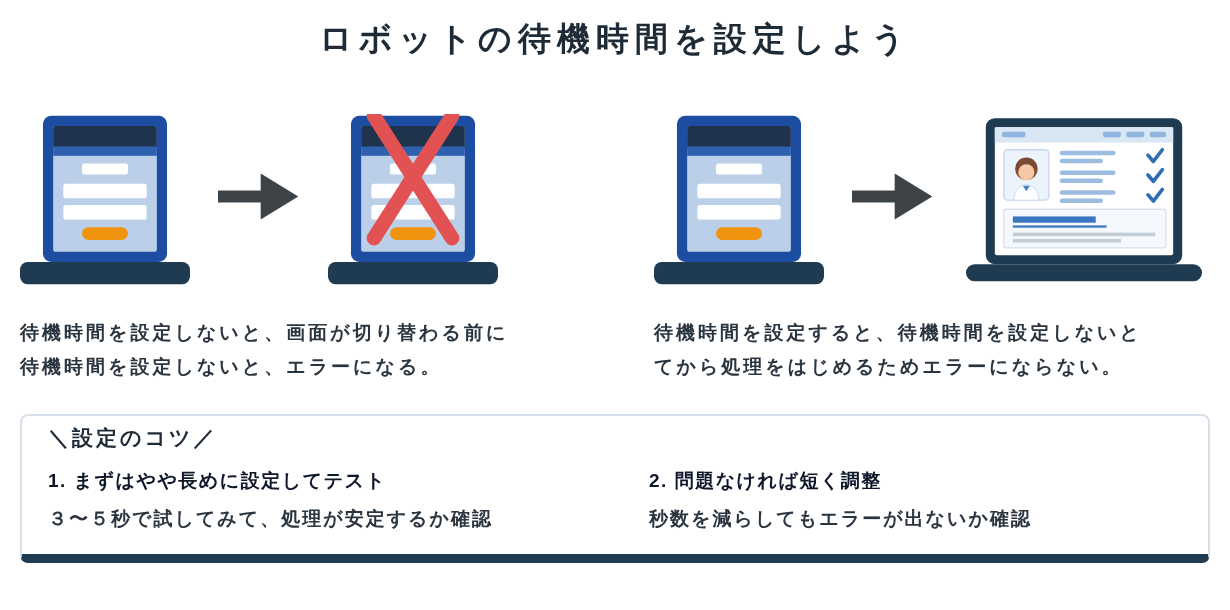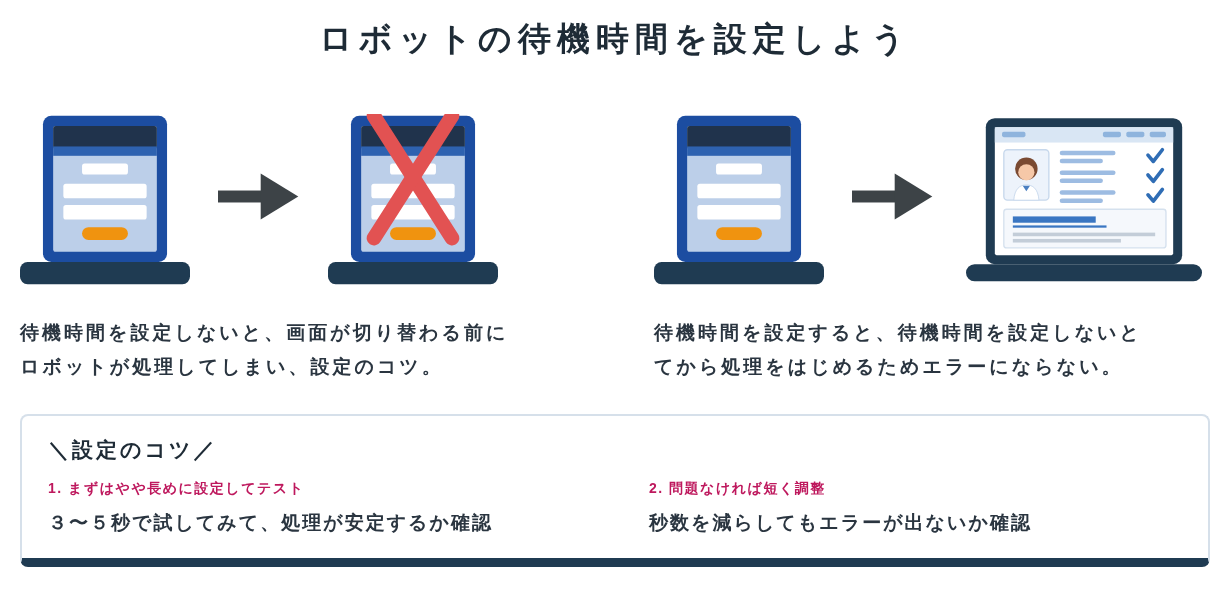--- a/index.html
+++ b/index.html
@@ -43,38 +43,38 @@
     letter-spacing: 3px;
     line-height: 1.8;
     color: #2a3540;
   }
   .caption span { display: block; }
   .tips-box {
     margin: 30px 20px 0 20px;
     border: 2px solid #d6e0ea;
     border-bottom: 9px solid #1f3b52;
     border-radius: 8px;
-    padding: 20px 26px 22px 26px;
+    padding: 8px 26px 22px 26px;
     background: #ffffff;
   }
   .tips-heading {
     font-size: 21px;
     font-weight: 700;
     letter-spacing: 3px;
     color: #1e2b36;
     margin-bottom: 16px;
   }
   .tips-row { display: flex; }
   .tip:first-child { width: 53%; }
   .tip:last-child { flex: 1; }
   .tip-title {
-    font-size: 14px;
+    font-size: 19px;
     font-weight: 700;
     letter-spacing: 1.5px;
-    color: #be185d;
+    color: #0f172a;
     margin-bottom: 12px;
   }
   .tip-desc {
     font-size: 19px;
     font-weight: 700;
     letter-spacing: 2px;
     color: #2a3540;
   }
   .svg-defs { position: absolute; width: 0; height: 0; overflow: hidden; }
 </style>
@@ -145,21 +145,21 @@
           <use href="#g-arrow"></use>
         </svg>
         <svg class="ic laptop" viewBox="0 0 200 202">
           <use href="#g-laptop-login"></use>
           <line x1="54" y1="2" x2="146" y2="146" stroke="#e25252" stroke-width="17" stroke-linecap="round"></line>
           <line x1="146" y1="2" x2="54" y2="146" stroke="#e25252" stroke-width="17" stroke-linecap="round"></line>
         </svg>
       </div>
       <p class="caption">
         <span>待機時間を設定しないと、画面が切り替わる前に</span>
-        <span>ロボットが処理してしまい、設定のコツ。</span>
+        <span>待機時間を設定しないと、エラーになる。</span>
       </p>
     </section>
 
     <section class="scenario right">
       <div class="icons">
         <svg class="ic laptop" viewBox="0 0 200 202">
           <use href="#g-laptop-login"></use>
         </svg>
         <svg class="ic arrow" viewBox="0 0 96 64">
           <use href="#g-arrow"></use>

